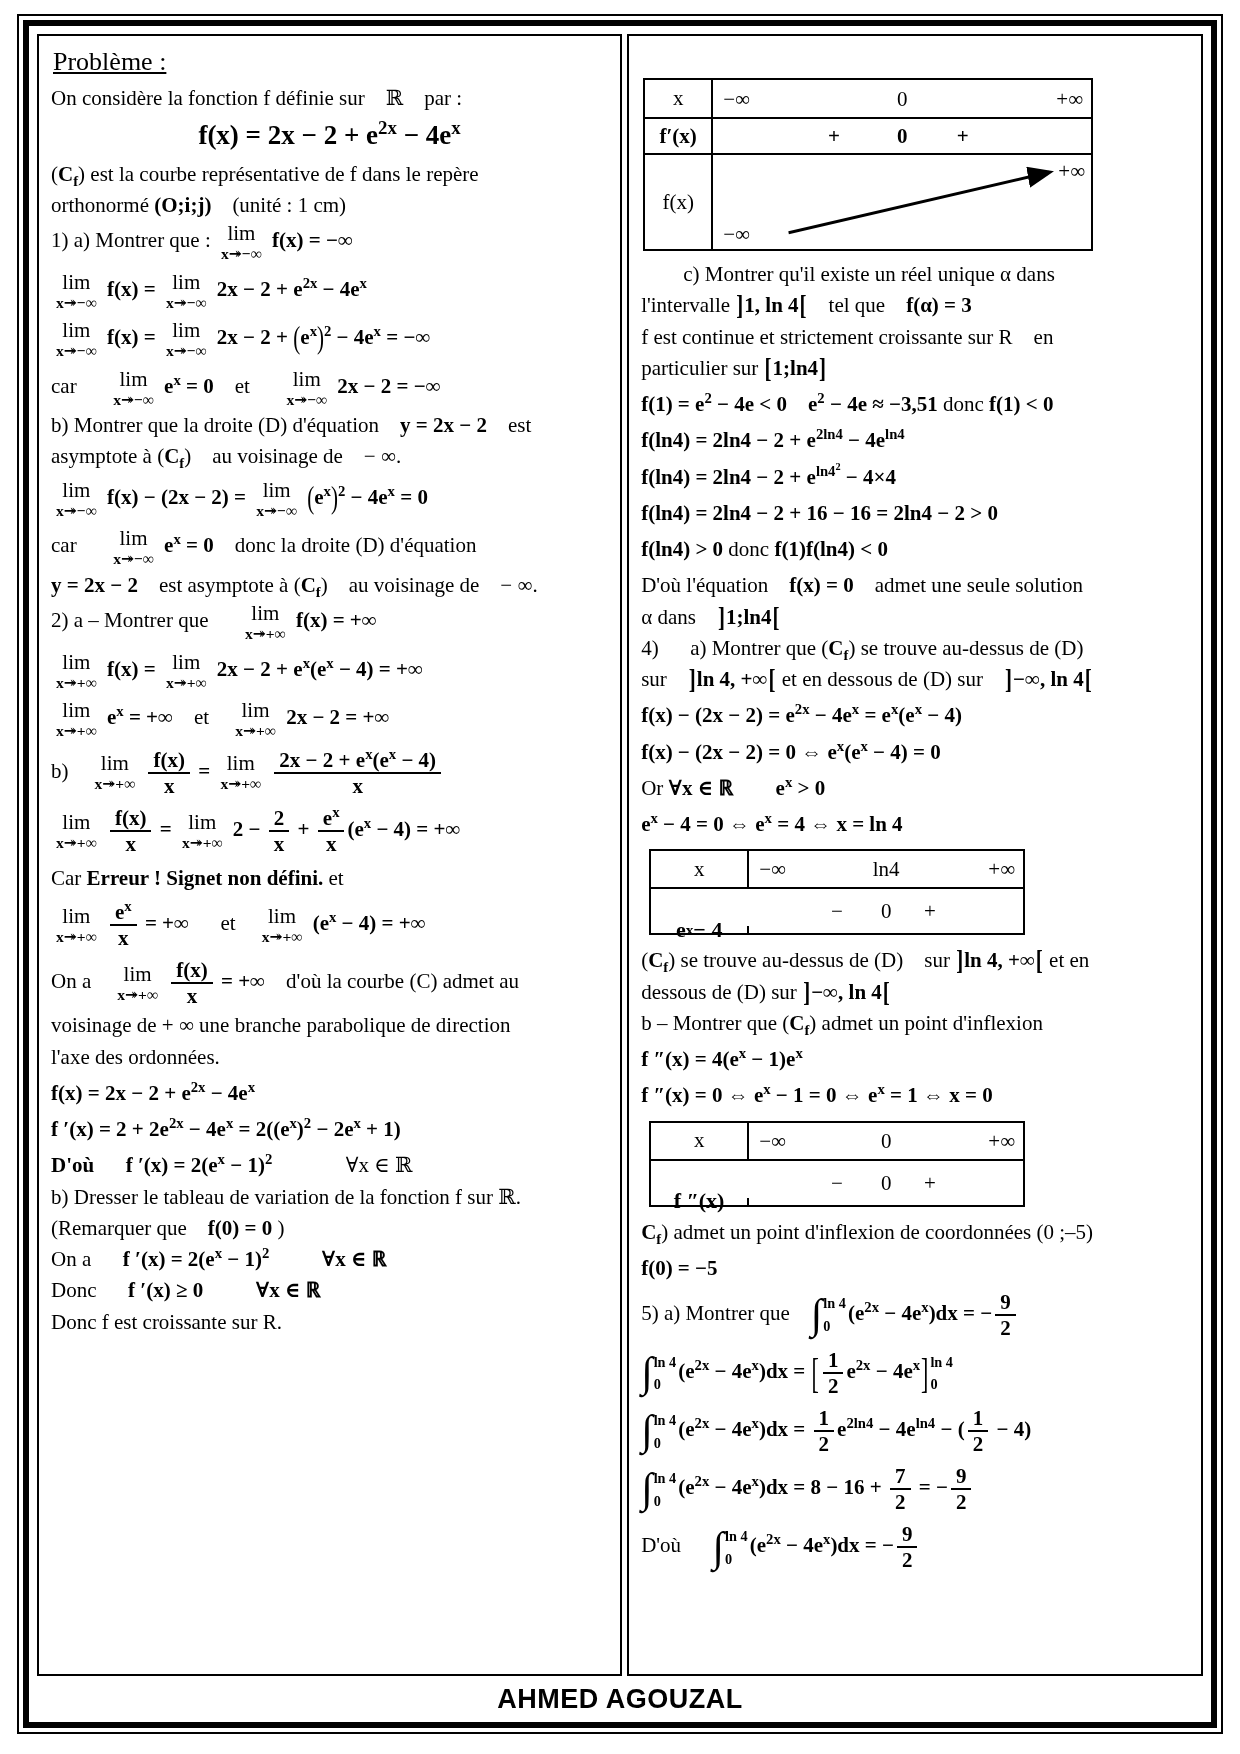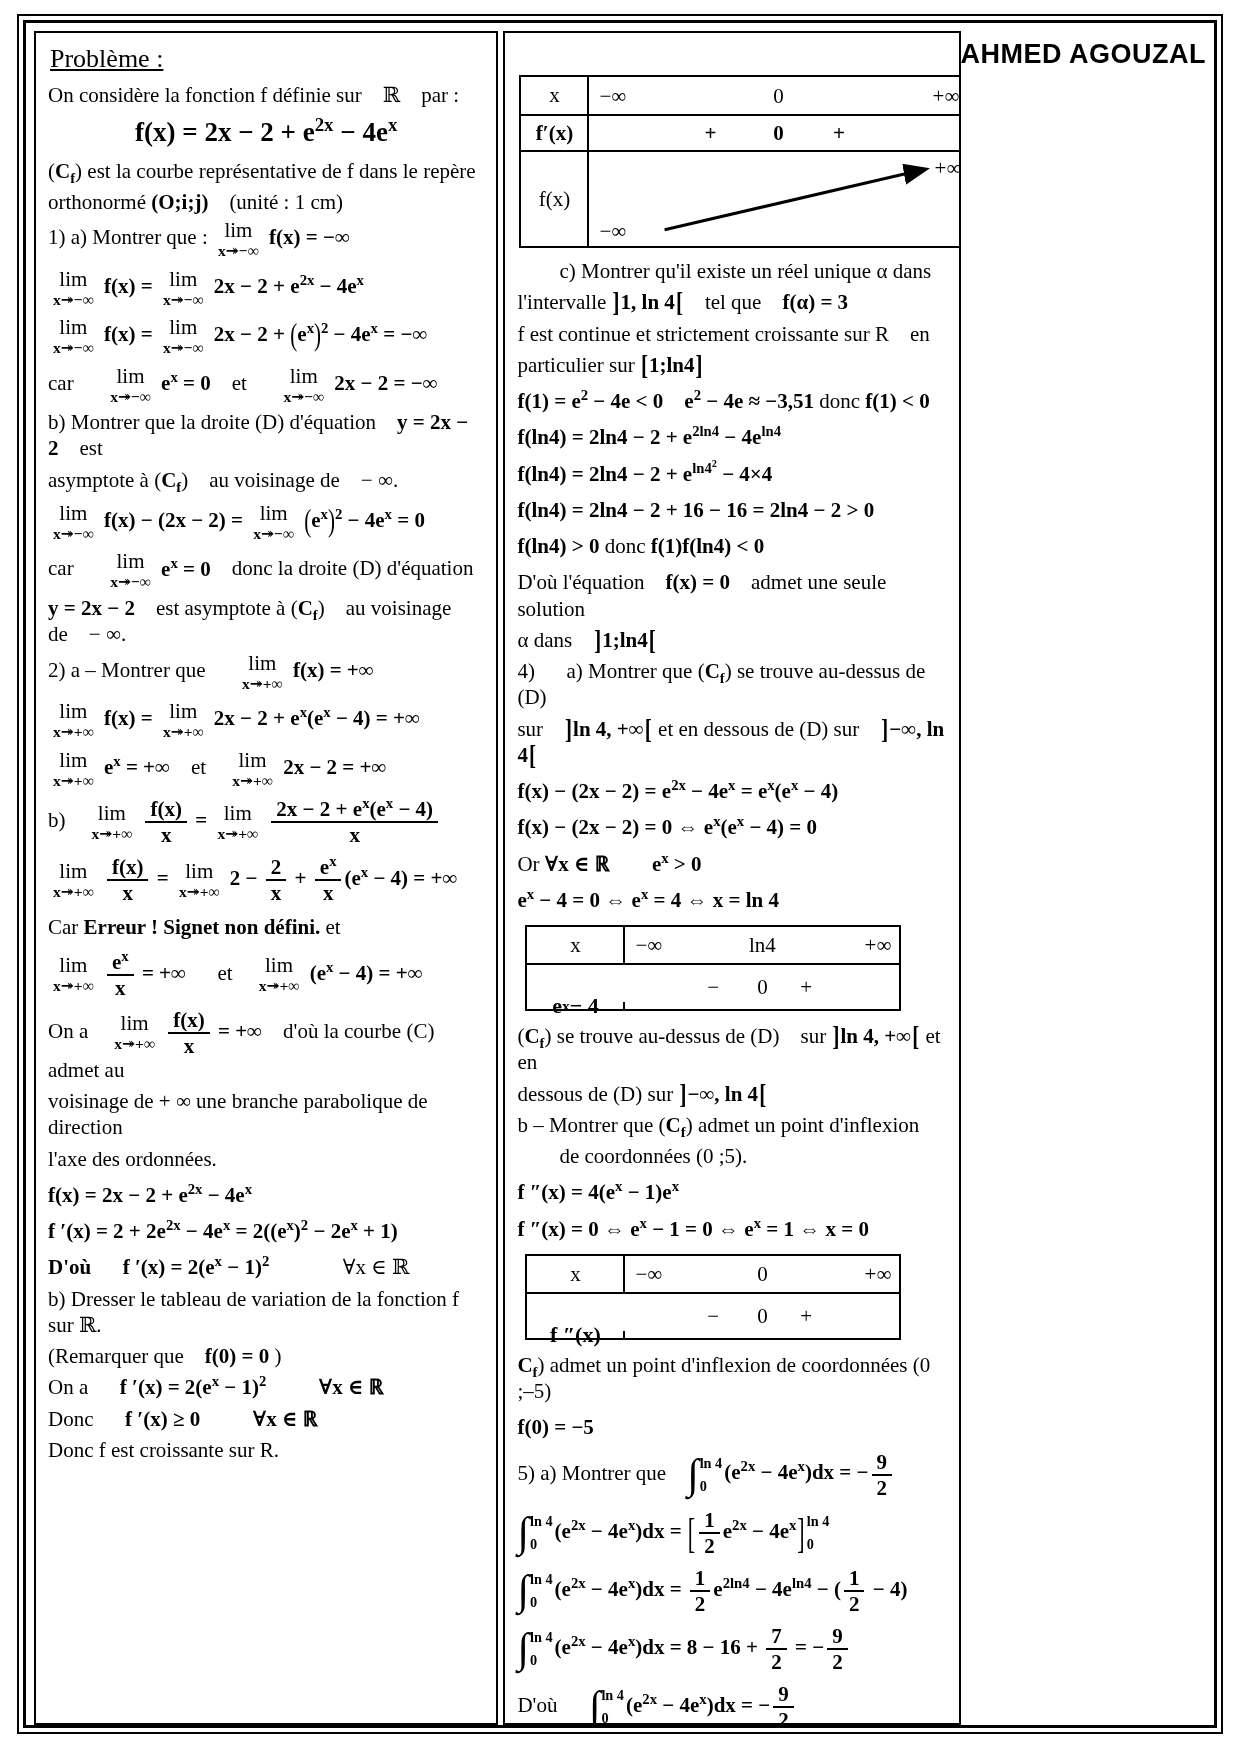--- a/index.html
+++ b/index.html
@@ -1,20 +1,20 @@
 <!DOCTYPE html>
 <html><head>
 <meta charset="utf-8">
 <style>
   html,body{margin:0;padding:0;background:#fff;}
   .page{width:1240px;height:1754px;box-sizing:border-box;padding:14px 17px 20px 17px;
         background:#fff;color:#000;font-family:"Liberation Serif","DejaVu Serif",serif;}
   .frame-outer{border:2px solid #000;height:100%;box-sizing:border-box;padding:4px;}
-  .frame-inner{border:3px solid #000000;height:100%;box-sizing:border-box;
-               display:flex;flex-direction:row;padding:8px 8px 0 8px;}
+  .frame-inner{border:6px solid #000000;height:100%;box-sizing:border-box;
+               display:flex;flex-direction:column;padding:8px 8px 0 8px;}
   .cols{display:flex;gap:5px;flex:1;min-height:0;}
   .col{border:2px solid #000;box-sizing:border-box;padding:8px 12px;overflow:hidden;
        font-size:21px;line-height:1.25;}
   .col-left{width:50.4%;}
   .col-right{width:49.6%;}
   .footer{height:46px;display:flex;align-items:center;justify-content:center;
           font-family:"Liberation Sans","DejaVu Sans",sans-serif;font-weight:bold;
           font-size:27px;letter-spacing:.5px;}
   .doc-title{font-size:26px;text-decoration:underline;margin:2px 0 6px 2px;}
   .line{margin:5px 0;}
@@ -274,21 +274,20 @@
                 <span class="pv pc">0</span>
                 <span class="pv p66">+</span>
               </div>
             </div>
           </div>
 
           <div id="rlines-b">
               <div class="line t">(<b>C<sub>f</sub></b>) se trouve au-dessus de (D)  sur <b><span class="bigbr">]</span>ln 4, +∞<span class="bigbr">[</span></b> et en</div>
               <div class="line t">dessous de (D) sur <b><span class="bigbr">]</span>−∞, ln 4<span class="bigbr">[</span></b></div>
               <div class="line t">b – Montrer que (<b>C<sub>f</sub></b>) admet un point d'inflexion</div>
-              <div class="line t">    de coordonnées (0 ;5).</div>
               <div class="line m">f ″(x) = 4(e<sup>x</sup> − 1)e<sup>x</sup></div>
               <div class="line m">f ″(x) = 0 ⇔ e<sup>x</sup> − 1 = 0 ⇔ e<sup>x</sup> = 1 ⇔ x = 0</div>
             </div>
 
           <div class="stable">
             <div class="vrow h-s1">
               <div class="sh">x</div>
               <div class="vc">
                 <span class="pv pl">−∞</span>
                 <span class="pv pc">0</span>

